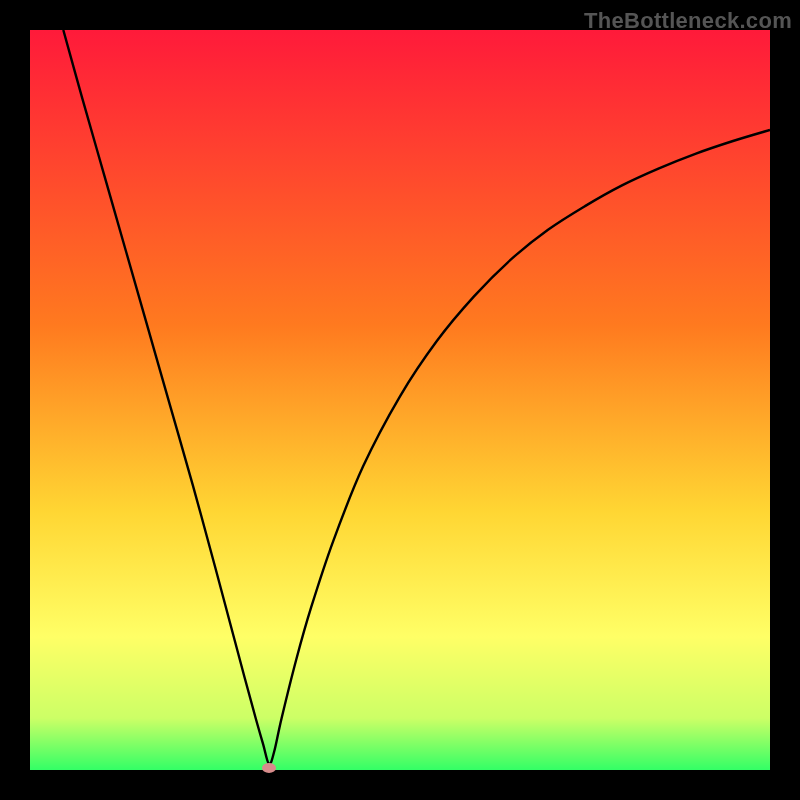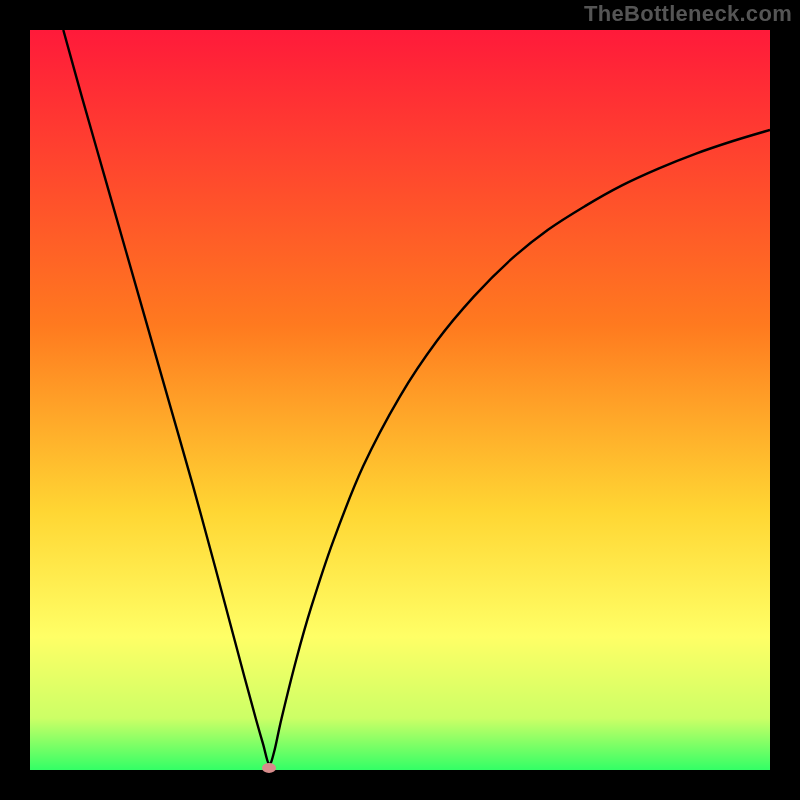--- a/index.html
+++ b/index.html
@@ -11,21 +11,21 @@
     overflow: hidden;
     font-family: Arial, Helvetica, sans-serif;
   }
   .stage {
     position: relative;
     width: 800px;
     height: 800px;
   }
   .watermark {
     position: absolute;
-    top: 1px;
+    top: 8px;
     right: 8px;
     color: #555555;
     font-size: 22px;
     font-weight: 600;
     letter-spacing: 0.3px;
     z-index: 10;
     user-select: none;
   }
   .plot-area {
     position: absolute;

